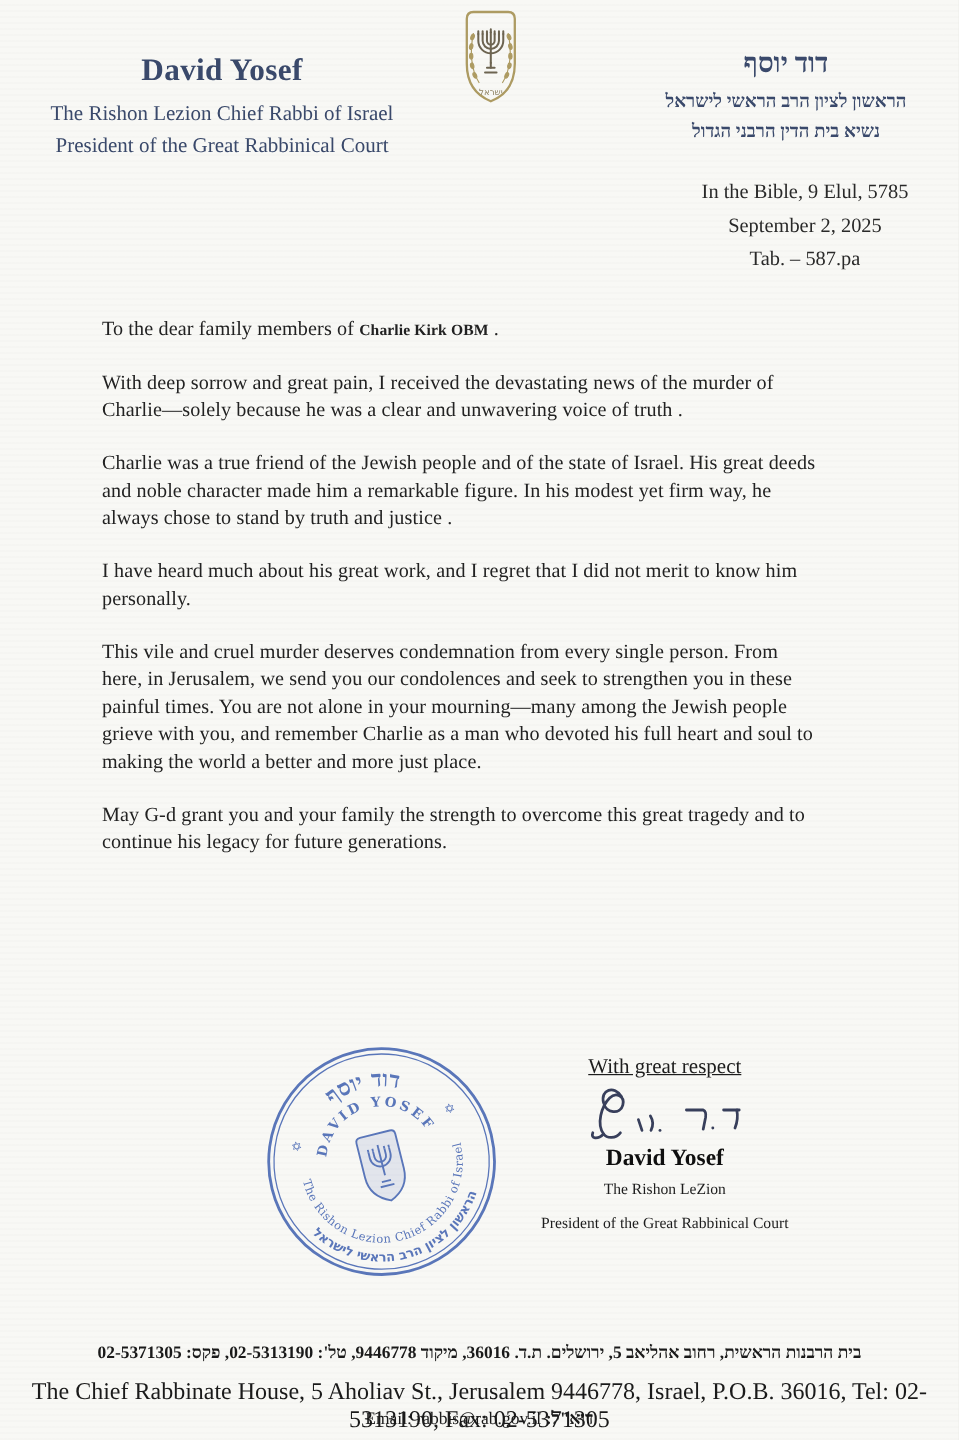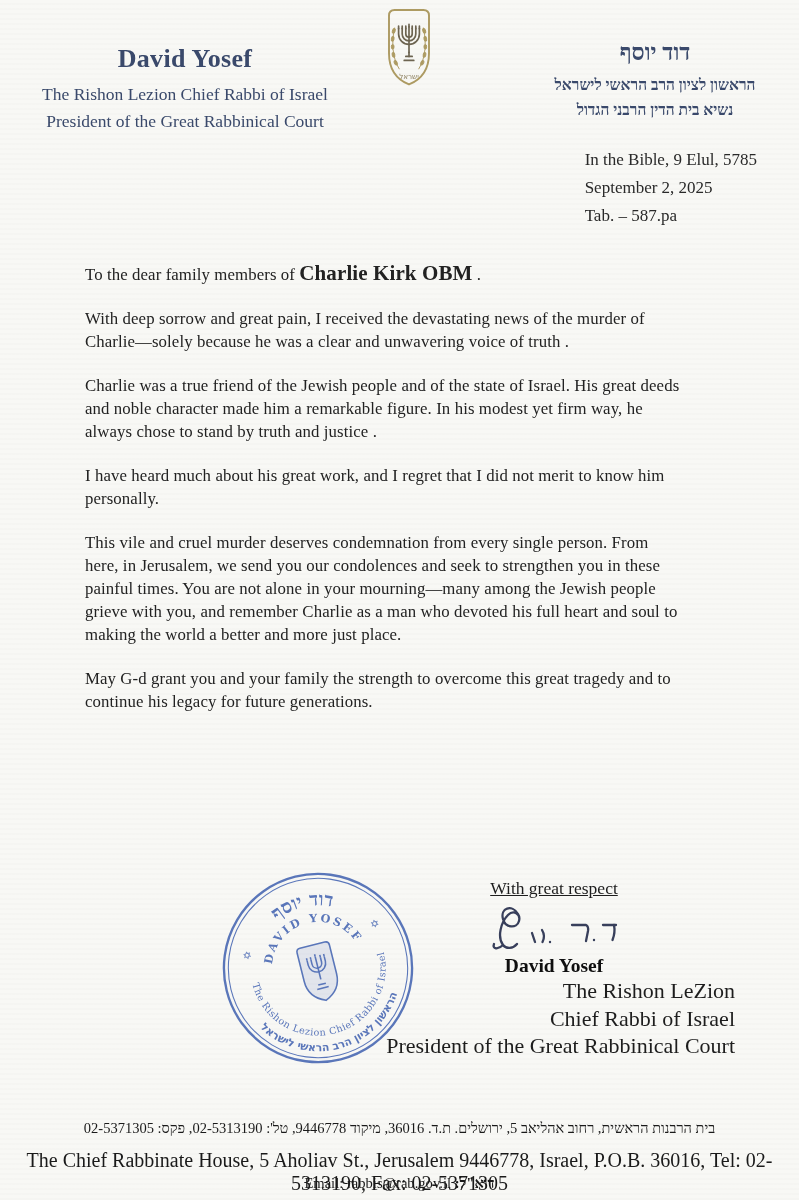--- a/index.html
+++ b/index.html
@@ -28,46 +28,46 @@
   .hdr-emblem { position: absolute; left: 369px; top: 6px; width: 80px; height: 104px; }
 
   .hdr-right {
     position: absolute; left: 520px; top: 40px; width: 270px;
     text-align: center; color: #3b4a6b; direction: rtl;
   }
   .hdr-right .name { font-size: 23px; font-weight: bold; }
   .hdr-right .sub { font-size: 15.5px; font-weight: bold; line-height: 25px; margin-top: 6px; }
 
   .dateblock {
-    position: absolute; right: 42px; top: 146px; text-align: left;
+    position: absolute; right: 42px; top: 146px; text-align: center;
     font-size: 17px; line-height: 28px; color: #2b2b2b;
   }
 
   
   .body-text { position: absolute; left: 85px; top: 262px; width: 662px; }
   .body-text p {
     font-size: 16.8px; line-height: 23px; margin-bottom: 21px;
     white-space: pre-line; color: #242424; letter-spacing: 0.1px;
   }
-  .body-text .salutation b { font-size: 21px; }
+  .body-text .salutation b { font-size: 13px; }
 
   
   .stamp { position: absolute; left: 220px; top: 870px; width: 196px; height: 196px; opacity: 0.92; }
 
   .closing {
     position: absolute; left: 373px; top: 878px; width: 362px; text-align: center;
   }
   .closing .respect { font-size: 17.5px; color: #1f1f1f; text-decoration: underline; }
   .closing .sig { margin: 2px auto -4px auto; display: block; }
   .closing .name { font-size: 19.5px; font-weight: bold; color: #111; }
-  .closing .line { font-size: 22px; line-height: 27.5px; color: #1f1f1f; text-align: right; }
+  .closing .line { font-size: 13px; line-height: 27.5px; color: #1f1f1f; }
 
   
   .footer { position: absolute; left: 0; width: 799px; text-align: center; color: #1c1c1c; }
-  .footer.he { top: 1120px; font-size: 14.5px; font-weight: normal; direction: rtl; }
+  .footer.he { top: 1120px; font-size: 14.5px; font-weight: bold; direction: rtl; }
   .footer.en { top: 1149px; font-size: 20px; }
   .footer.email { top: 1175px; font-size: 14.6px; }
   .footer.email .he-part { font-weight: bold; }
 </style>
 </head>
 <body>
 
 <div class="page">
  <div class="scan">
 
@@ -192,21 +192,20 @@
         <path d="M 70,29 c 2.5,4 2.5,8 0.5,12"></path>
         <circle cx="78" cy="41" r="1.2" fill="#39405c" stroke="none"></circle>
         <path d="M 100,24 h 14 c 2,1 2.5,3 2,6 l -2,10"></path>
         <circle cx="122" cy="39" r="1.2" fill="#39405c" stroke="none"></circle>
         <path d="M 131,24 h 13"></path>
         <path d="M 142,24 c 1,5 0.5,10 -1.5,15"></path>
       </g>
     </svg>
     <div class="name">David Yosef</div>
     <div class="line">The Rishon LeZion</div>
-    <div class="line">Chief Rabbi of Israel</div>
     <div class="line">President of the Great Rabbinical Court</div>
   </div>
 
   <div class="footer he">בית הרבנות הראשית, רחוב אהליאב 5, ירושלים. ת.ד. 36016, מיקוד 9446778, טל': 02-5313190, פקס: 02-5371305</div>
   <div class="footer en">The Chief Rabbinate House, 5 Aholiav St., Jerusalem 9446778, Israel, P.O.B. 36016, Tel: 02-5313190, Fax: 02-5371305</div>
   <div class="footer email">
     <span>Email: rabbis@rab.gov.il</span>
     <span class="he-part" dir="rtl">דוא"ל:</span>
   </div>
 

